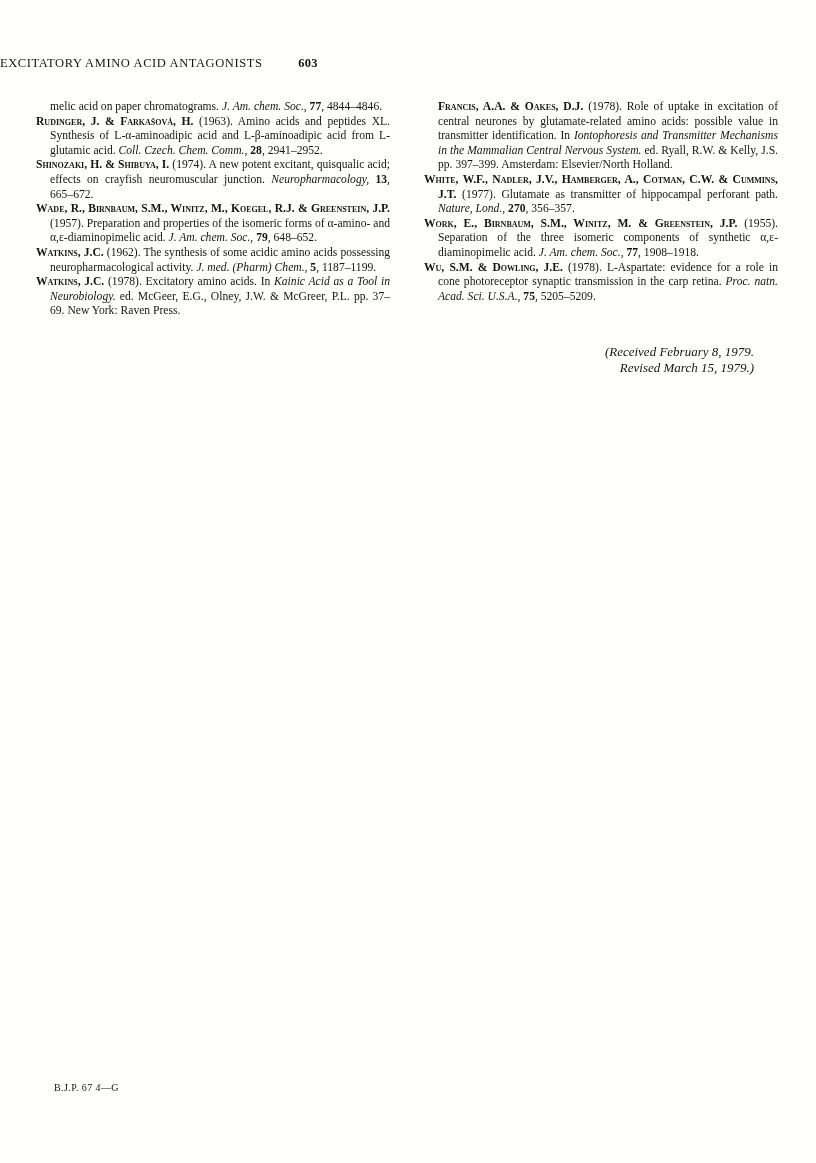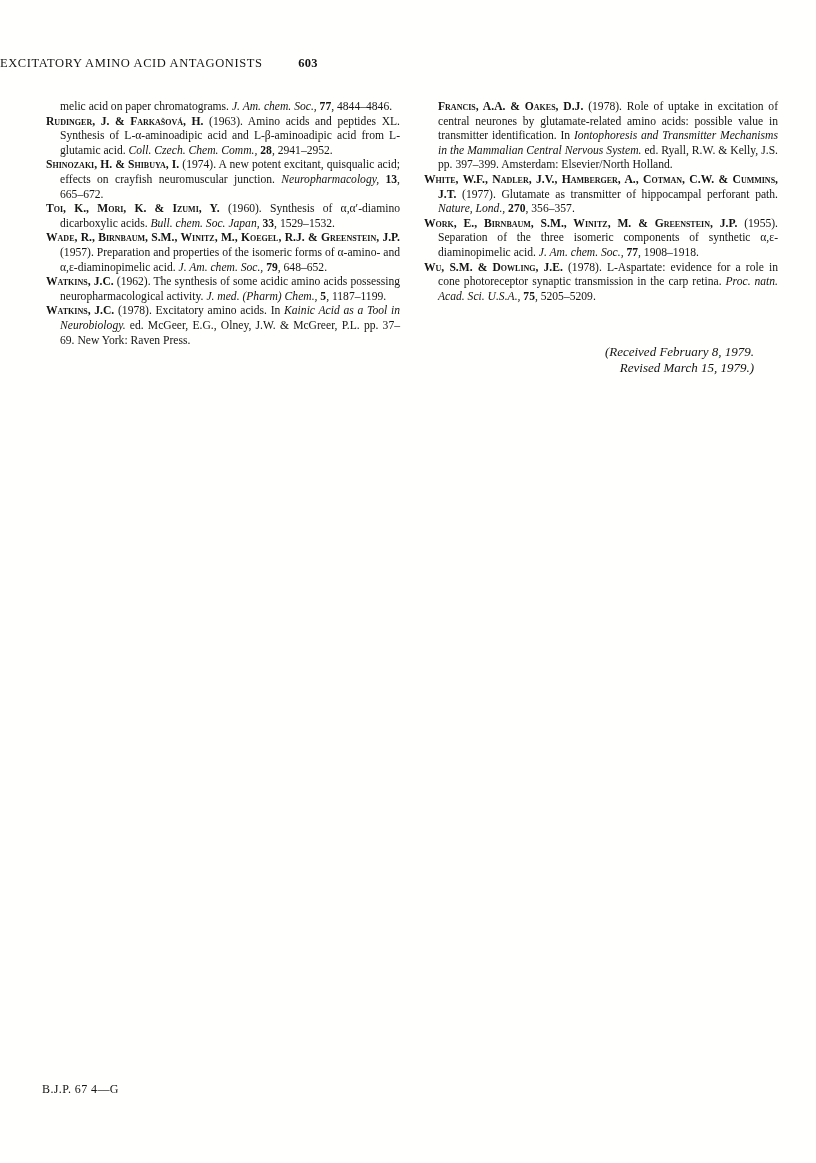--- a/index.html
+++ b/index.html
@@ -26,63 +26,62 @@
   .running-title { font-weight: 400; }
   .page-number { font-weight: 700; margin-left: 32px; letter-spacing: 0.2px; }
   .col {
     position: absolute;
     top: 100px;
     width: 354px;
     font-size: 11.6px;
     line-height: 14.6px;
     text-align: justify;
   }
-  .col-left  { left: 46px; }
+  .col-left  { left: 36px; }
   .col-right { left: 424px; }
   p.ref {
     margin: 0;
     padding-left: 14px;
     text-indent: -14px;
   }
   p.ref.cont { text-indent: 0; }
   .sc { font-variant: small-caps; font-weight: bold; }
   .it { font-style: italic; }
   .b  { font-weight: 700; }
   .received {
     margin-top: 40px;
     padding-right: 24px;
     text-align: right;
     font-style: italic;
     font-size: 13px;
     line-height: 15.5px;
   }
   .footer-sig {
     position: absolute;
-    left: 42px; top: 1082px;
-    font-size: 12px;
+    left: 54px; top: 1082px;
+    font-size: 10px;
     letter-spacing: 0.4px;
     text-align: right;
   }
 </style>
 </head>
 <body>
 
 <div class="page">
 
   <div class="header">
     <span class="running-title">EXCITATORY AMINO ACID ANTAGONISTS</span>
     <span class="page-number">603</span>
   </div>
 
   <div class="col col-left">
     <div>
         <p class="ref cont"><span>melic acid on paper chromatograms. </span><span class="it">J. Am. chem. Soc., </span><span class="b">77</span><span>, 4844–4846.</span></p>
         <p class="ref"><span class="sc">Rudinger, J. &amp; Farkašová, H.</span><span> (1963). Amino acids and peptides XL. Synthesis of L-α-aminoadipic acid and L-β-aminoadipic acid from L-glutamic acid. </span><span class="it">Coll. Czech. Chem. Comm., </span><span class="b">28</span><span>, 2941–2952.</span></p>
         <p class="ref"><span class="sc">Shinozaki, H. &amp; Shibuya, I.</span><span> (1974). A new potent excitant, quisqualic acid; effects on crayfish neuromuscular junction. </span><span class="it">Neuropharmacology, </span><span class="b">13</span><span>, 665–672.</span></p>
-        <p class="ref"><span class="sc">Toi, K., Mori, K. &amp; Izumi, Y.</span><span> (1960). Synthesis of α,α′-diamino dicarboxylic acids. </span><span class="it">Bull. chem. Soc. Japan, </span><span class="b">33</span><span>, 1529–1532.</span></p>
         <p class="ref"><span class="sc">Wade, R., Birnbaum, S.M., Winitz, M., Koegel, R.J. &amp; Greenstein, J.P.</span><span> (1957). Preparation and properties of the isomeric forms of α-amino- and α,ε-diaminopimelic acid. </span><span class="it">J. Am. chem. Soc., </span><span class="b">79</span><span>, 648–652.</span></p>
         <p class="ref"><span class="sc">Watkins, J.C.</span><span> (1962). The synthesis of some acidic amino acids possessing neuropharmacological activity. </span><span class="it">J. med. (Pharm) Chem., </span><span class="b">5</span><span>, 1187–1199.</span></p>
         <p class="ref"><span class="sc">Watkins, J.C.</span><span> (1978). Excitatory amino acids. In </span><span class="it">Kainic Acid as a Tool in Neurobiology.</span><span> ed. McGeer, E.G., Olney, J.W. &amp; McGreer, P.L. pp. 37–69. New York: Raven Press.</span></p>
       </div>
   </div>
 
   <div class="col col-right">
     <div>
         <p class="ref cont"><span class="sc">Francis, A.A. &amp; Oakes, D.J.</span><span> (1978). Role of uptake in excitation of central neurones by glutamate-related amino acids: possible value in transmitter identification. In </span><span class="it">Iontophoresis and Transmitter Mechanisms in the Mammalian Central Nervous System.</span><span> ed. Ryall, R.W. &amp; Kelly, J.S. pp. 397–399. Amsterdam: Elsevier/North Holland.</span></p>
         <p class="ref"><span class="sc">White, W.F., Nadler, J.V., Hamberger, A., Cotman, C.W. &amp; Cummins, J.T.</span><span> (1977). Glutamate as transmitter of hippocampal perforant path. </span><span class="it">Nature, Lond., </span><span class="b">270</span><span>, 356–357.</span></p>

